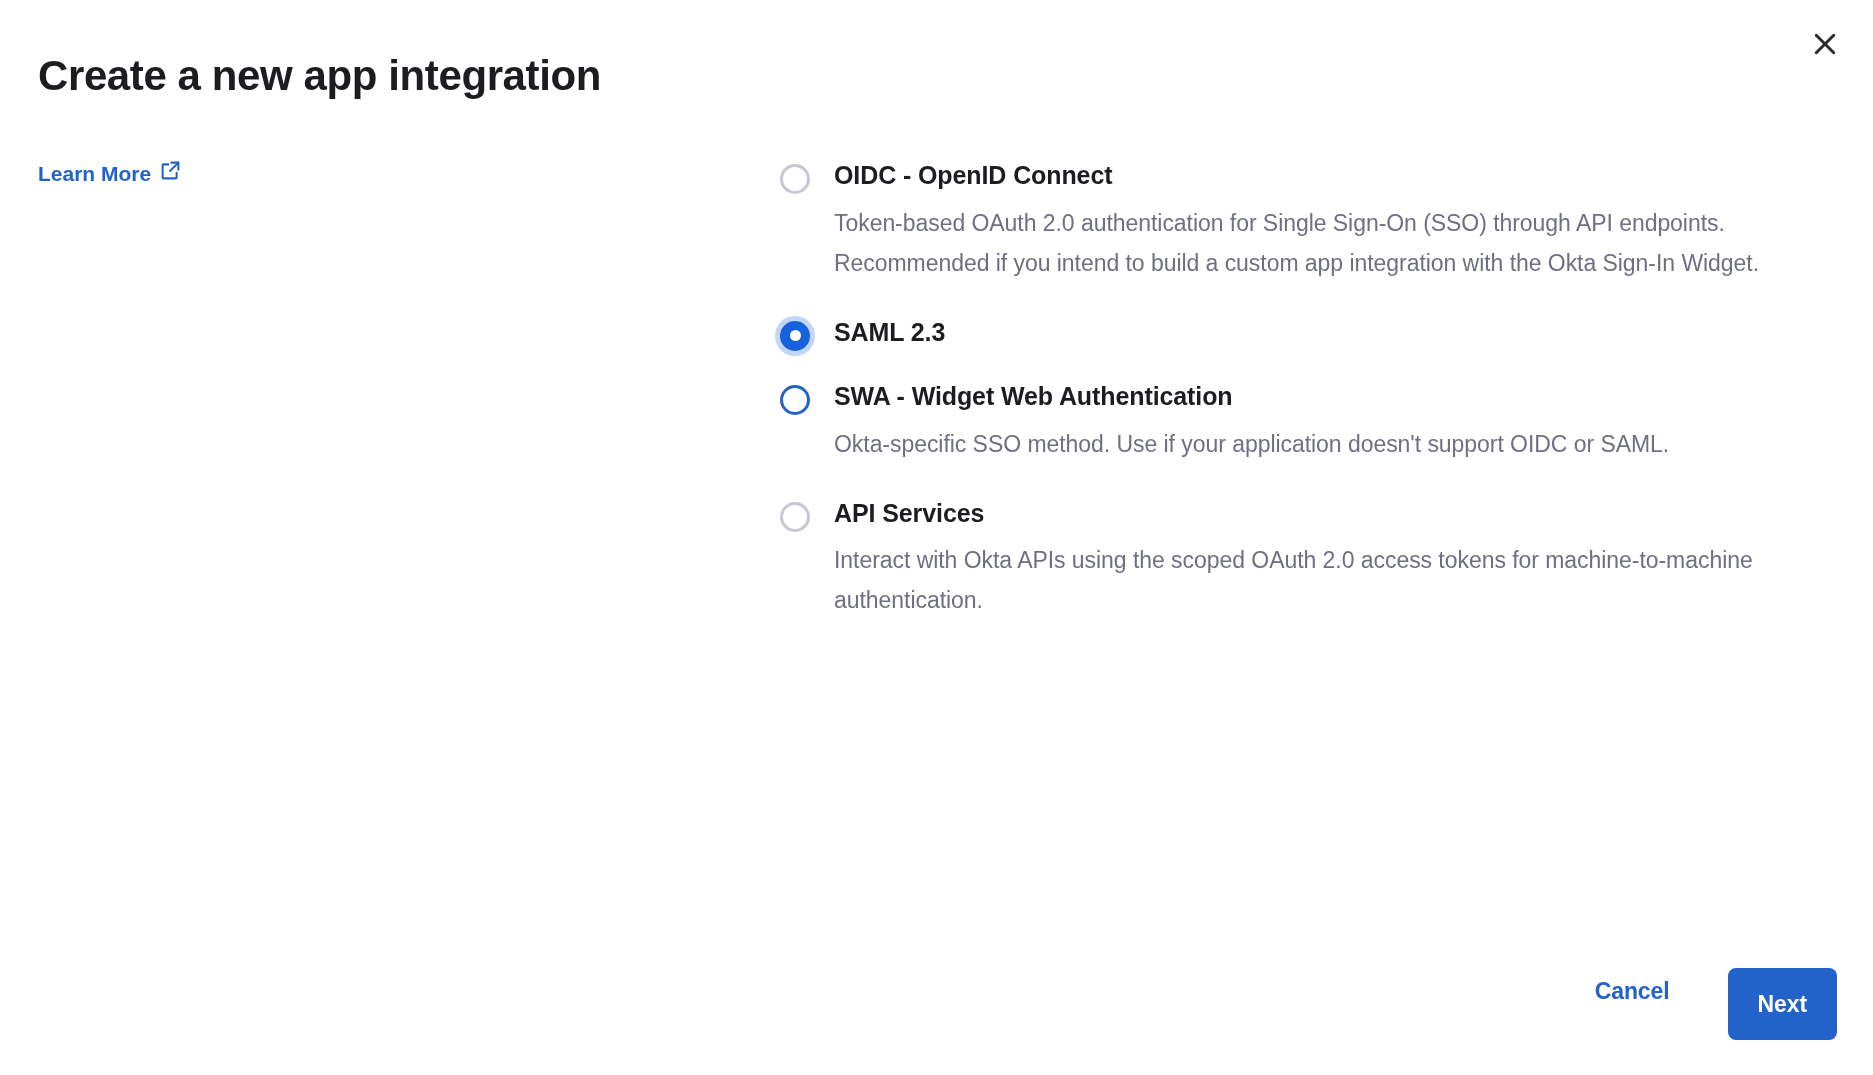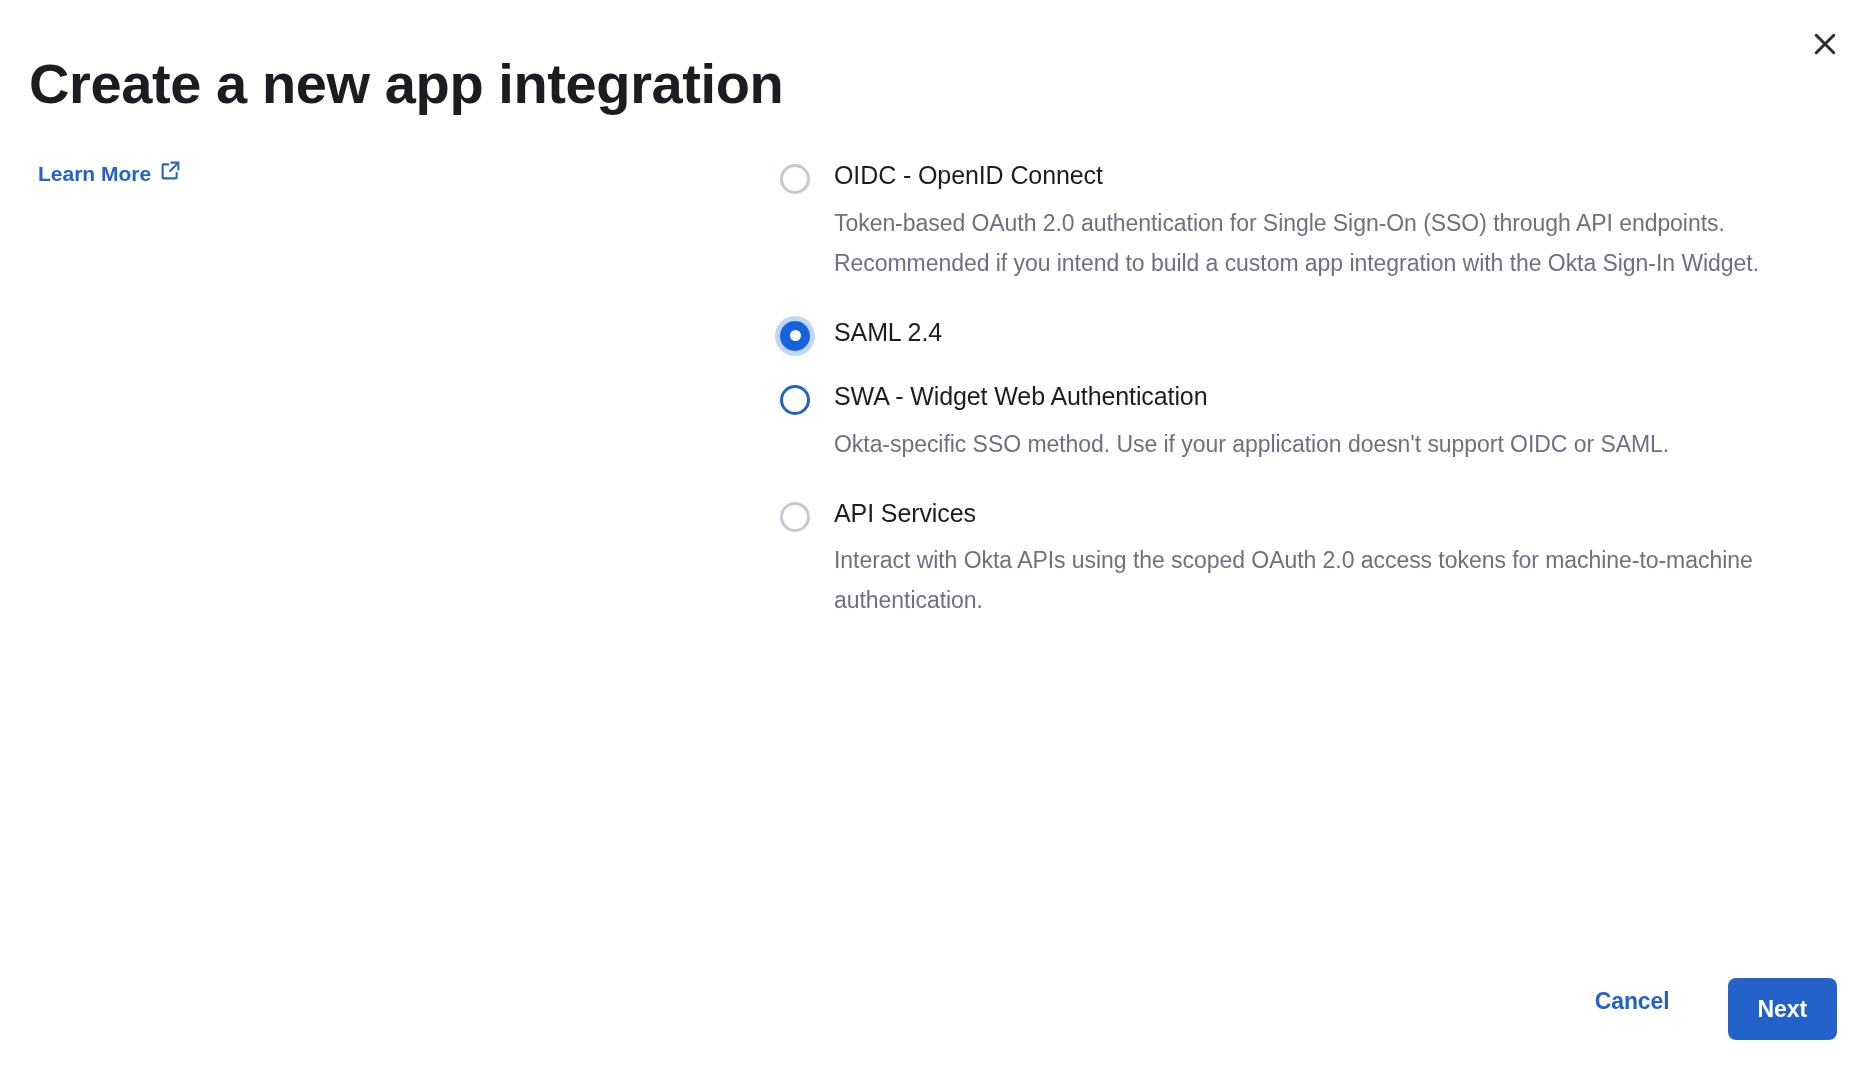--- a/index.html
+++ b/index.html
@@ -34,23 +34,23 @@
     display: flex;
     align-items: center;
     justify-content: center;
     border-radius: 4px;
   }
   .close-btn svg { display: block; }
 
   
   .dialog-title {
     position: absolute;
-    left: 29px;
+    left: 38px;
     top: 52px;
-    font-size: 56px;
+    font-size: 42px;
     line-height: 1.16;
     font-weight: bold;
     color: #1d1d21;
     letter-spacing: -0.4px;
     margin: 0;
     white-space: nowrap;
   }
 
   
   .dialog-body {
@@ -135,20 +135,21 @@
     background: #ffffff;
   }
 
   .option-label {
     display: block;
     font-size: 25px;
     color: #1d1d21;
     line-height: 1.22;
     margin-bottom: 12px;
     letter-spacing: -0.1px;
+    font-weight: bold;
   }
   .option-desc {
     display: block;
     font-size: 23px;
     color: #6e7081;
     line-height: 1.74;
     max-width: 1000px;
     letter-spacing: -0.05px;
   }
 
@@ -175,21 +176,21 @@
   }
   .btn-next {
     border: none;
     background: #2362c8;
     color: #ffffff;
     font-size: 23px;
     font-weight: bold;
     font-family: inherit;
     cursor: pointer;
     padding: 0 30px;
-    height: 62px;
+    height: 72px;
     min-width: 100px;
     border-radius: 8px;
     letter-spacing: -0.1px;
   }
 </style>
 </head>
 <body>
 
 <div class="dialog">
 
@@ -222,21 +223,21 @@
     <div class="col-right" role="radiogroup">
 
       <label class="option">
         <span class="radio unchecked"></span>
         <span class="option-label">OIDC - OpenID Connect</span>
         <span class="option-desc">Token-based OAuth 2.0 authentication for Single Sign-On (SSO) through API endpoints. Recommended if you intend to build a custom app integration with the Okta Sign-In Widget.</span>
       </label>
 
       <label class="option">
         <span class="radio checked"></span>
-        <span class="option-label">SAML 2.4</span>
+        <span class="option-label">SAML 2.3</span>
       </label>
 
       <label class="option">
         <span class="radio hover"></span>
         <span class="option-label">SWA - Widget Web Authentication</span>
         <span class="option-desc">Okta-specific SSO method. Use if your application doesn't support OIDC or SAML.</span>
       </label>
 
       <label class="option">
         <span class="radio unchecked"></span>

